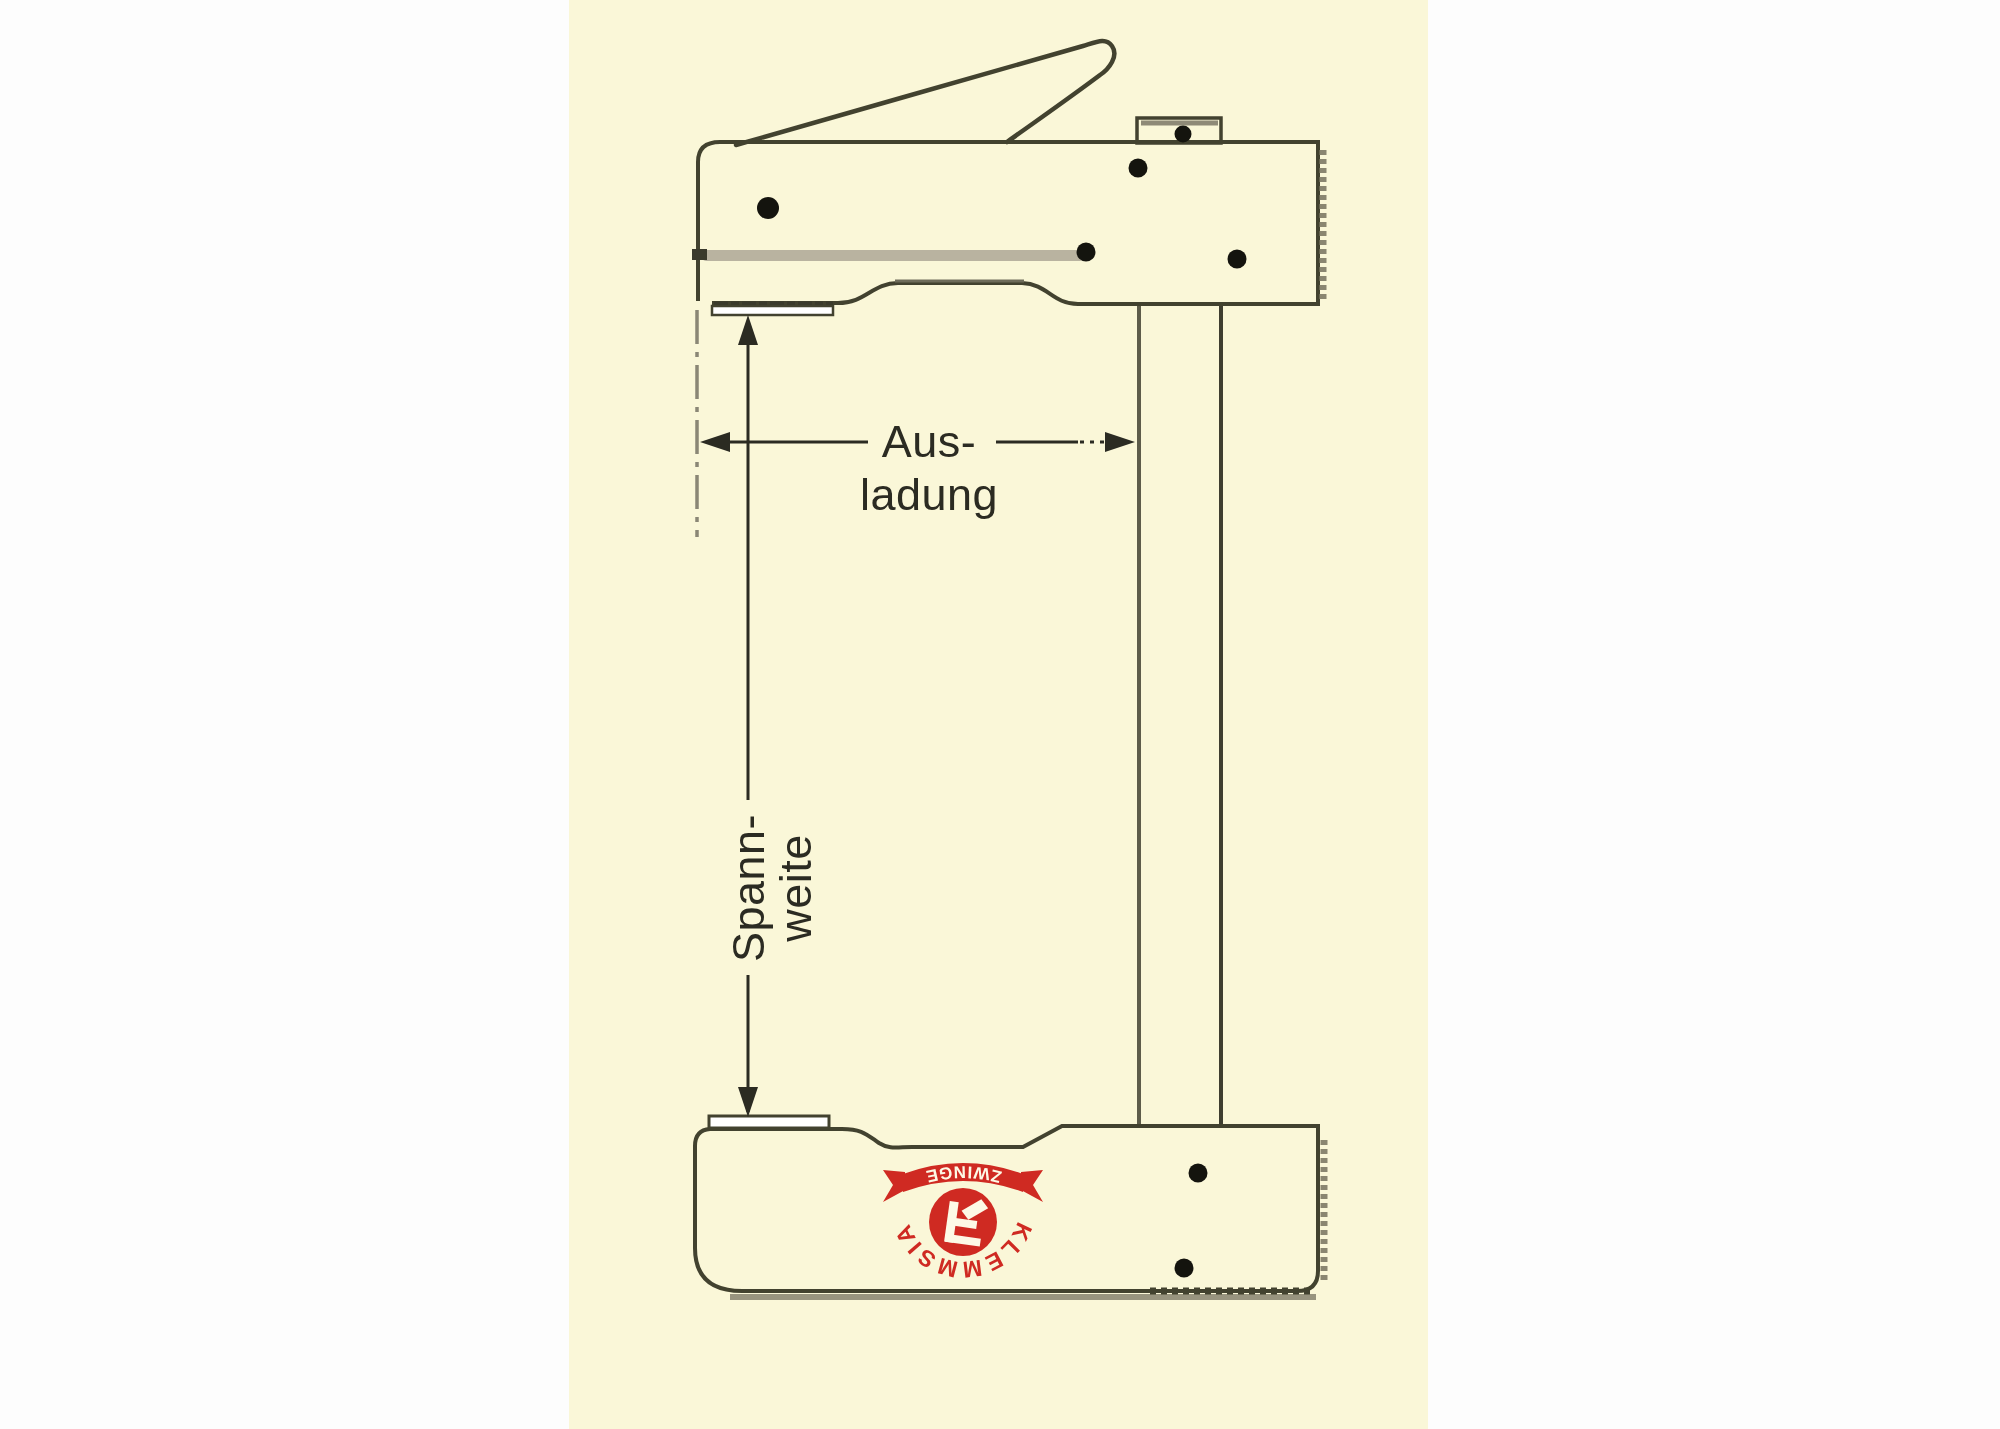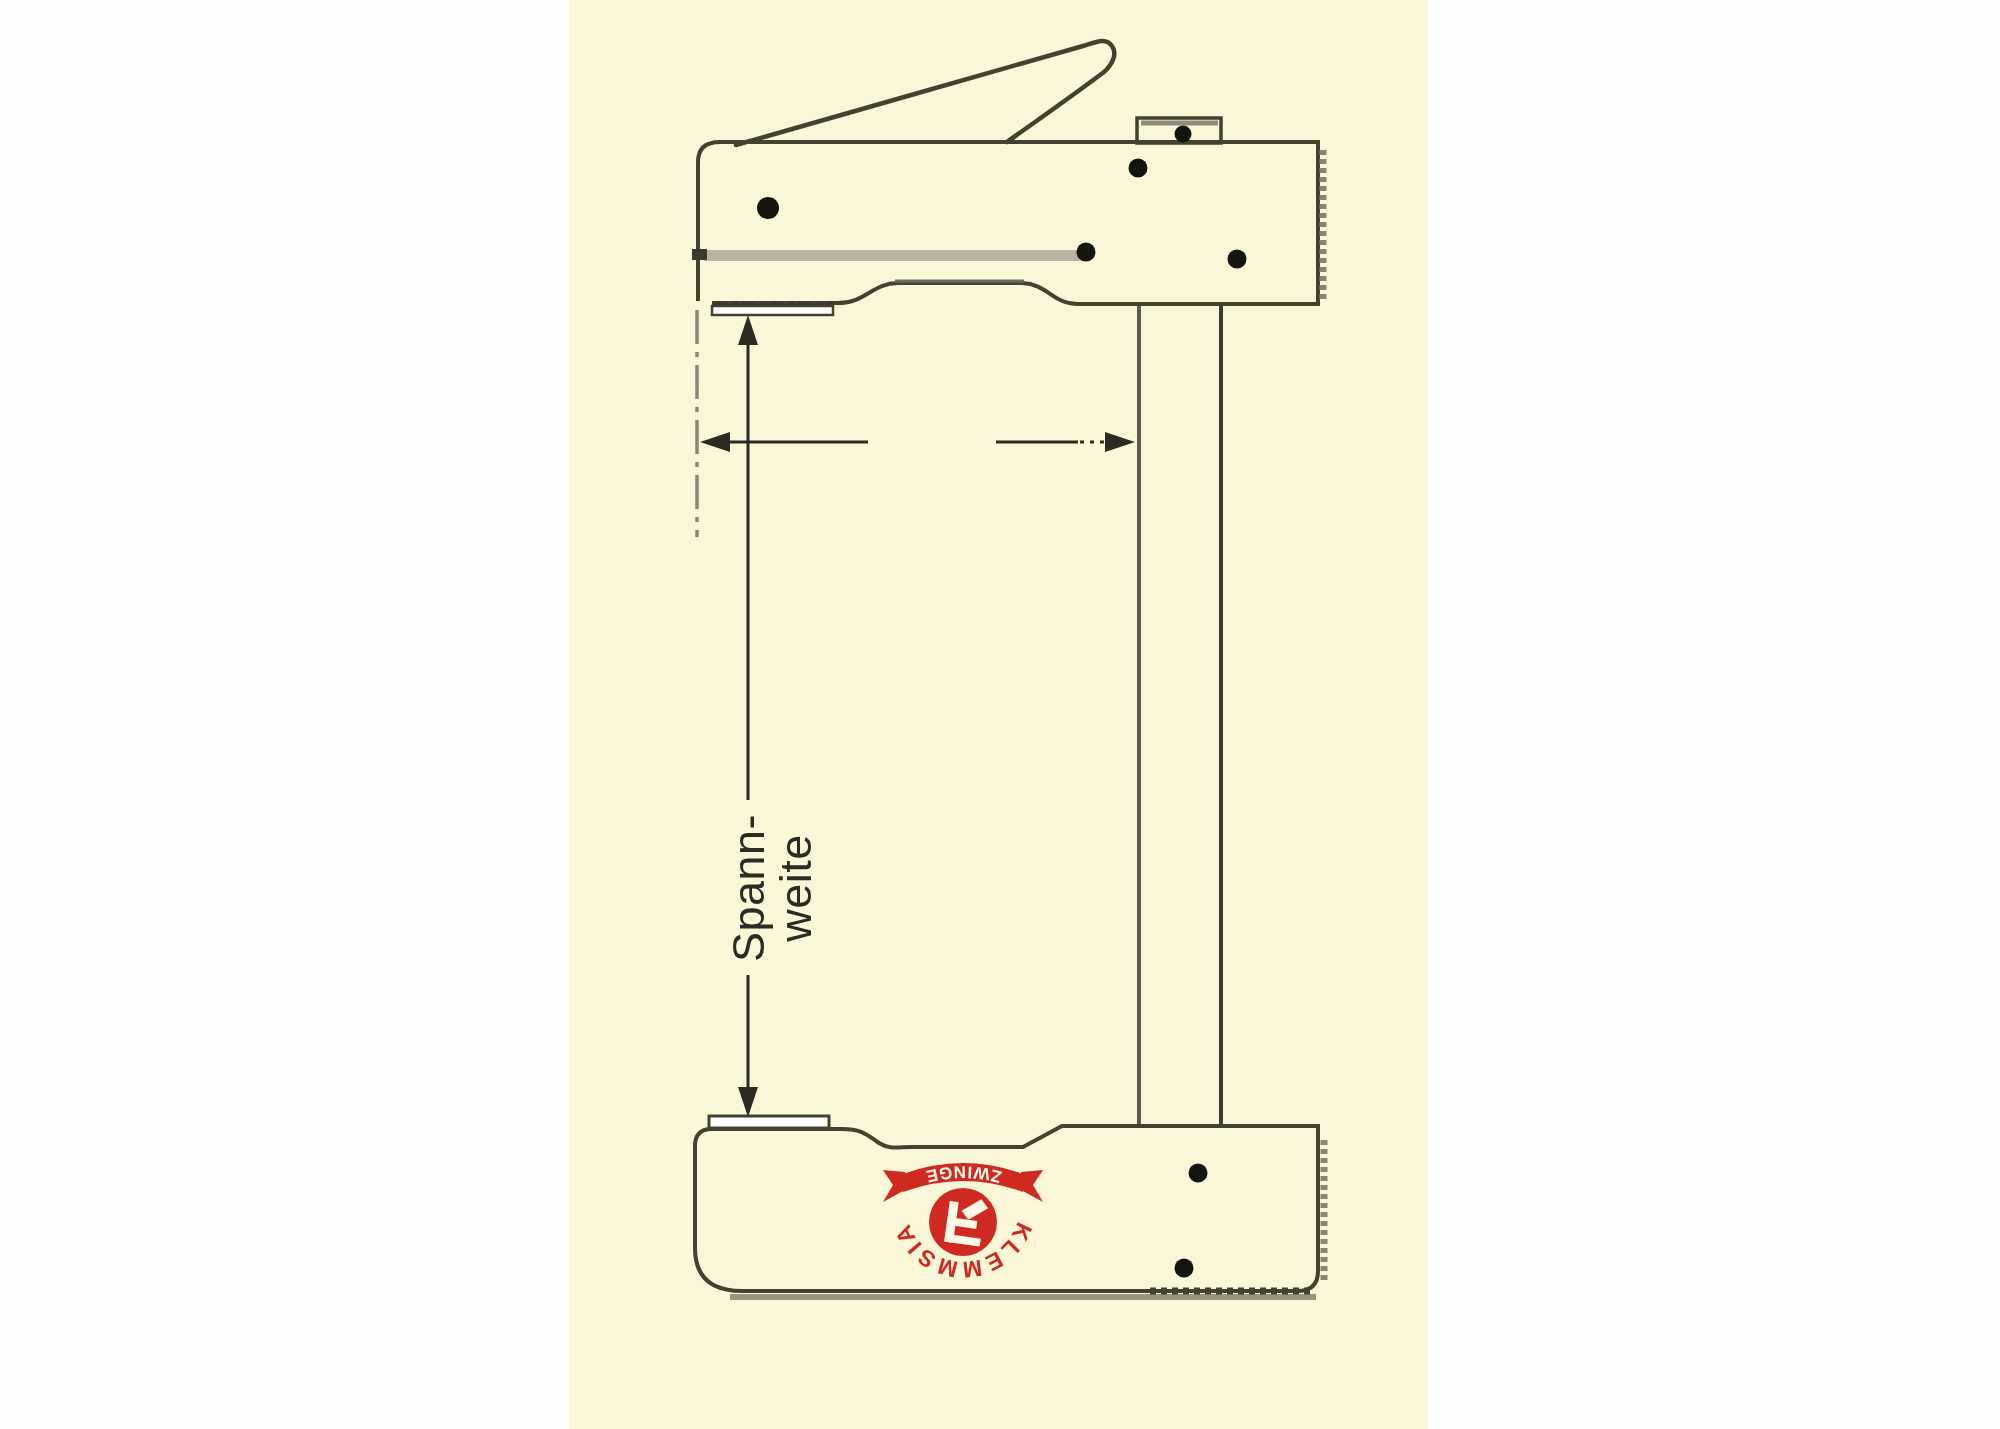--- a/index.html
+++ b/index.html
@@ -111,17 +111,21 @@
     </g>
 
     <g stroke="#2b2b22">
       <line x1="748" y1="322" x2="748" y2="800" stroke-width="3"></line>
       <line x1="748" y1="975" x2="748" y2="1112" stroke-width="3"></line>
       <polygon points="748,315 738,345 758,345" fill="#2b2b22" stroke="none"></polygon>
       <polygon points="748,1117 738,1087 758,1087" fill="#2b2b22" stroke="none"></polygon>
     </g>
   </svg>
 
+  <div class="dim-label" id="ausladung-label">
+    <span>Aus-</span>
+    <span>ladung</span>
+  </div>
   <div class="dim-label" id="spannweite-label">
     <span>Spann-</span>
     <span>weite</span>
   </div>
 </div>
 
 </body></html>

